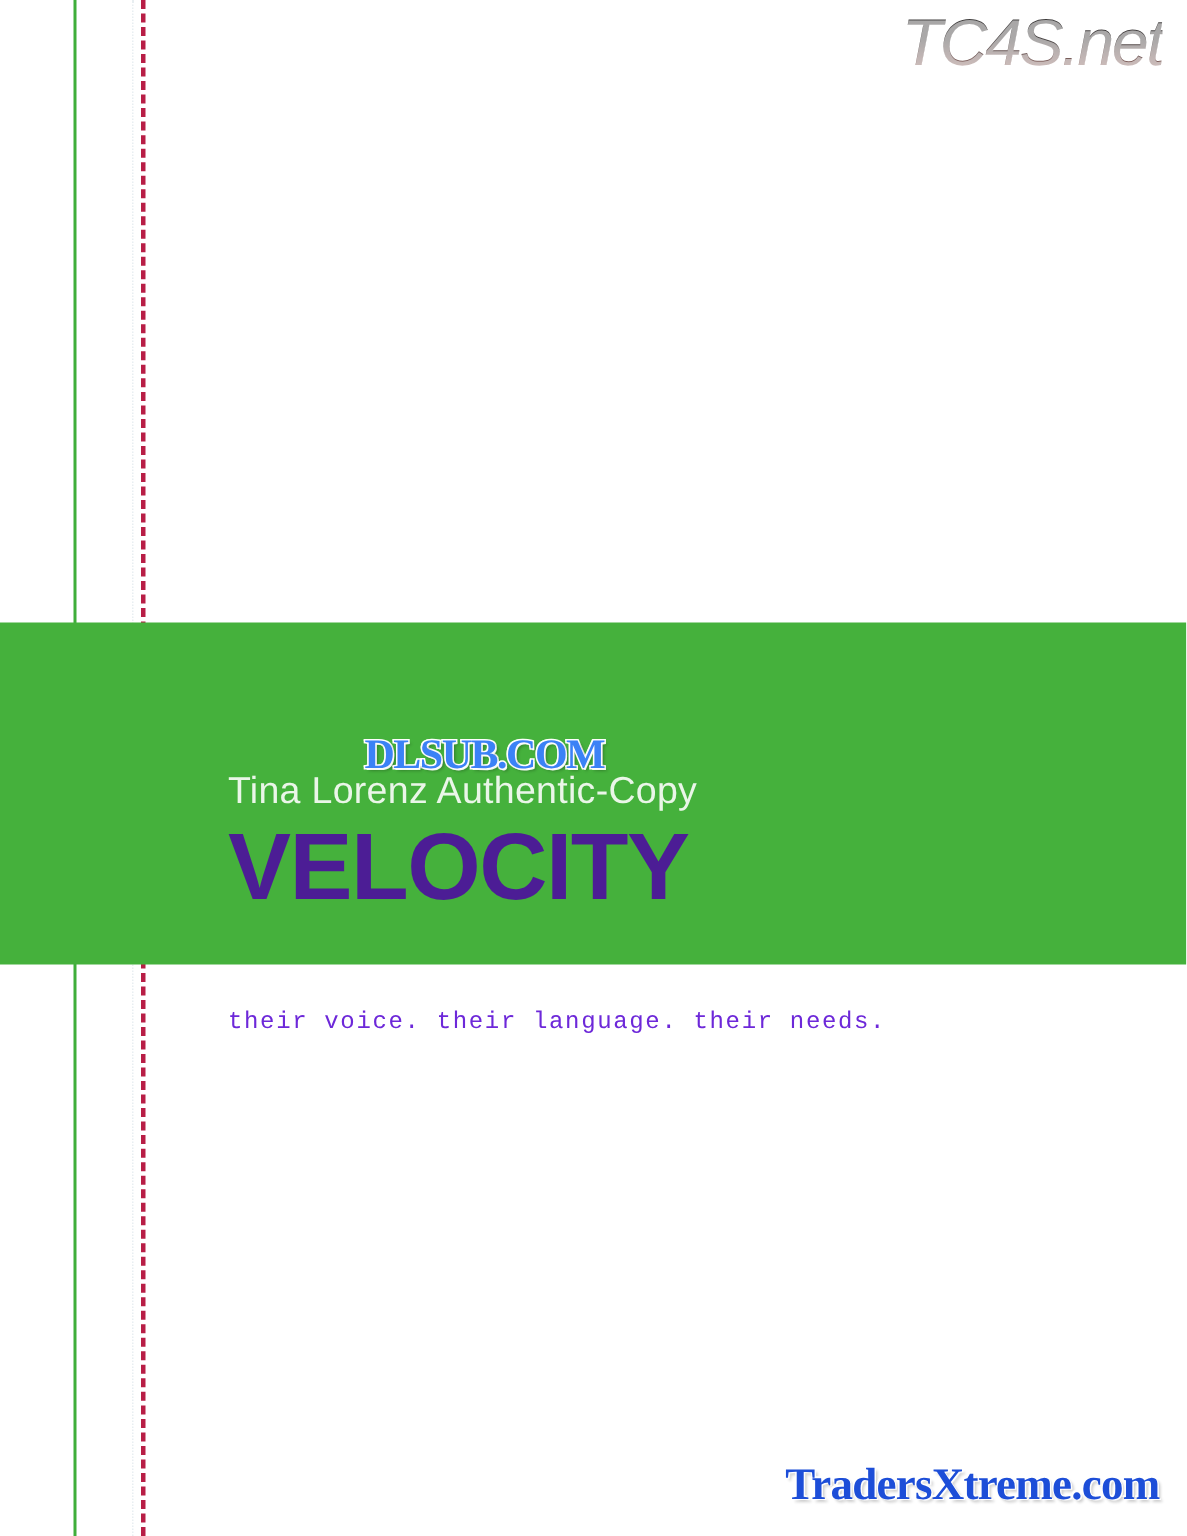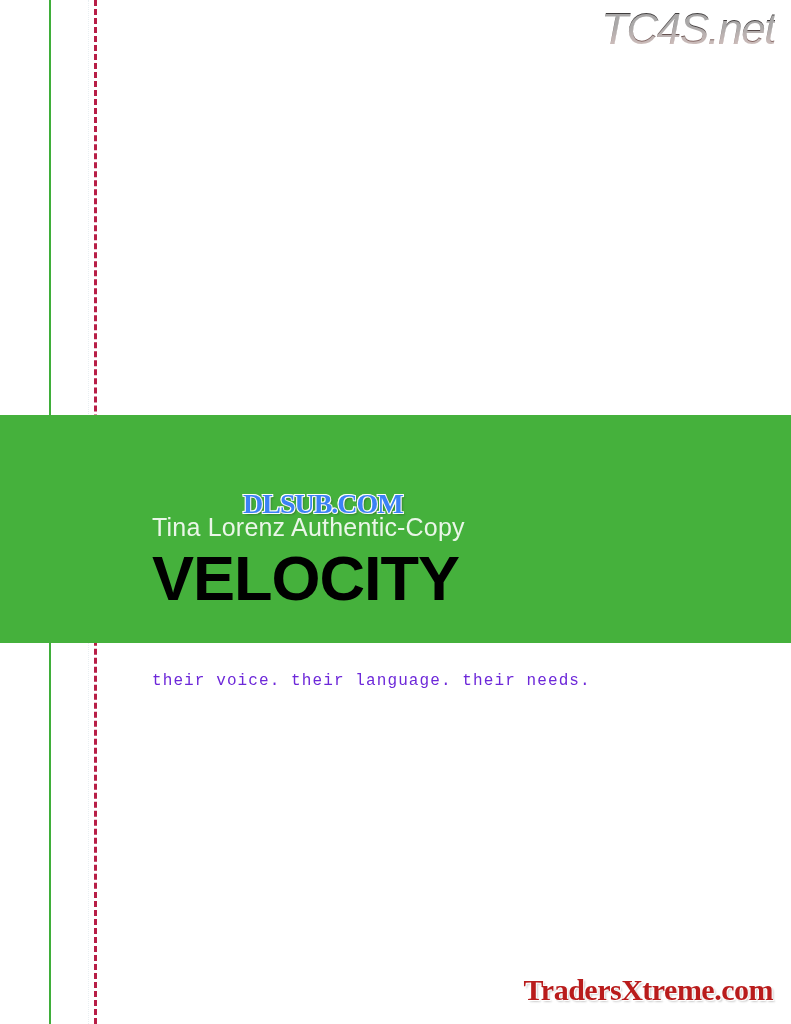--- a/index.html
+++ b/index.html
@@ -72,21 +72,21 @@
     line-height: 1;
     margin: 0 0 6px 0;
     white-space: nowrap;
   }
 
   .title {
     font-family: "Liberation Sans", sans-serif;
     font-size: 63px;
     font-weight: bold;
     letter-spacing: -1px;
-    color: #000000;
+    color: #4c1d95;
     line-height: 1.02;
     margin: 0;
     white-space: nowrap;
   }
 
   
   .section {
     position: absolute;
     left: 152px;
     top: 673px;
@@ -153,21 +153,21 @@
        2px  2px 2px rgba(0,0,0,0.25);
   }
 
   .wm-bottom {
     right: 18px;
     bottom: 17px;
     font-family: "Liberation Serif", serif;
     font-size: 30px;
     font-weight: bold;
     letter-spacing: -0.5px;
-    color: #b91c1c;
+    color: #1d4ed8;
     -webkit-text-stroke: 2px #ffffff;
     paint-order: stroke fill;
     text-shadow:
        1px  1px 0 rgba(255,255,255,0.95),
       -1px -1px 0 rgba(255,255,255,0.95),
        2px  2px 2px rgba(0,0,0,0.2);
   }
 </style>
 </head>
 <body>

